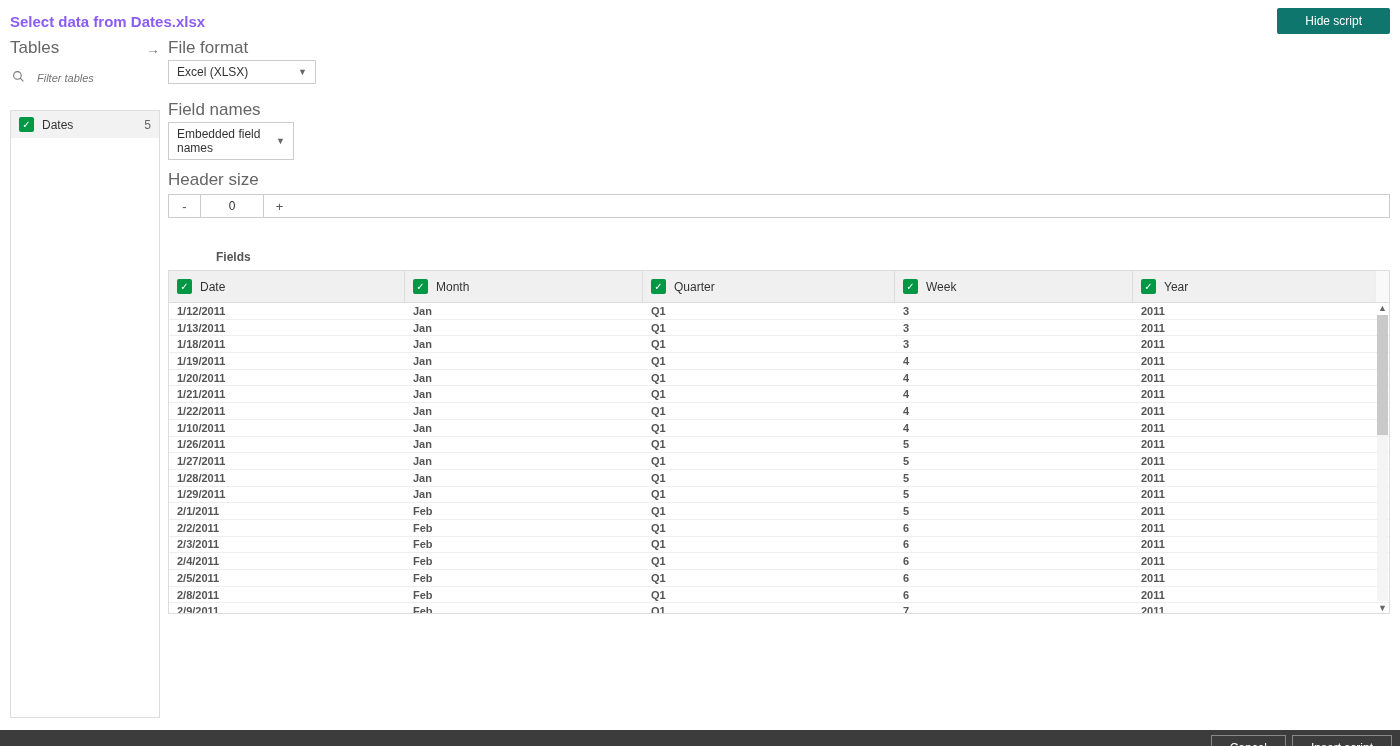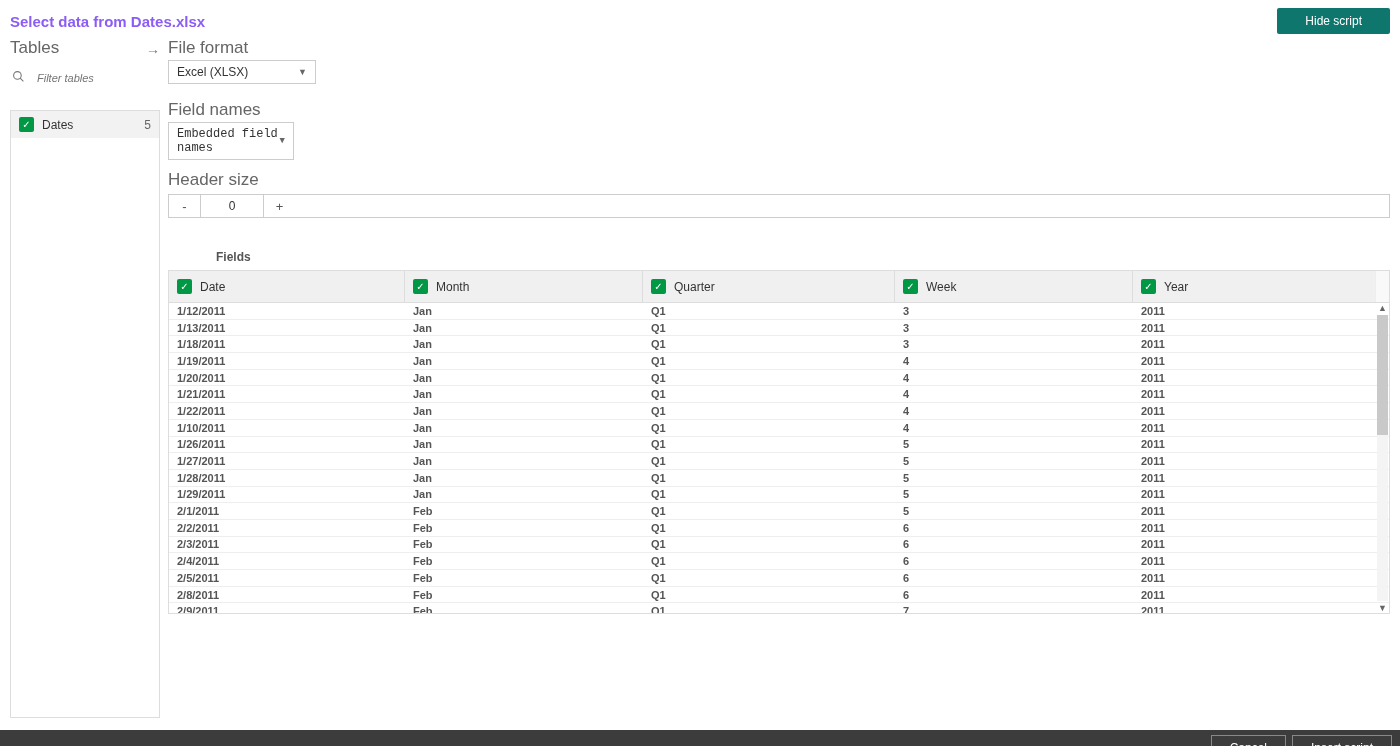--- a/index.html
+++ b/index.html
@@ -124,21 +124,21 @@
     border: 1px solid #ccc;
     padding: 4px 8px;
     font-size: 12px;
     display: flex;
     align-items: center;
     justify-content: space-between;
     background: #fff;
     cursor: pointer;
   }
   .select-box.file-format { width: 148px; gap: 16px; }
-  .select-box.field-names { width: 126px; font-family: Liberation Mono, monospace; }
+  .select-box.field-names { width: 126px; }
   .dropdown-arrow {
     font-size: 9px;
     color: #666;
   }
   .header-size {
     display: flex;
     border: 1px solid #ccc;
     height: 24px;
     margin-top: 2px;
   }

